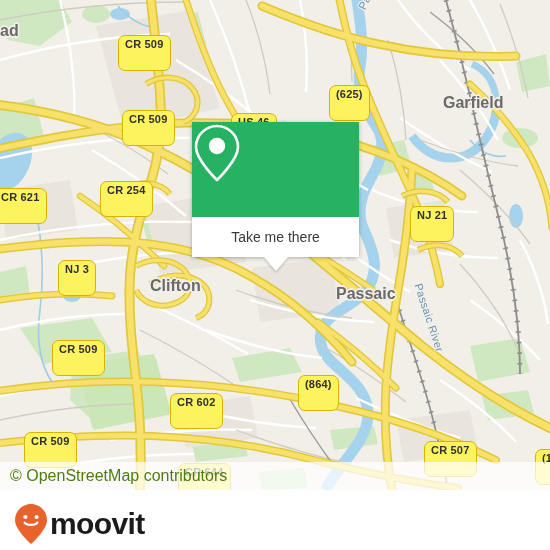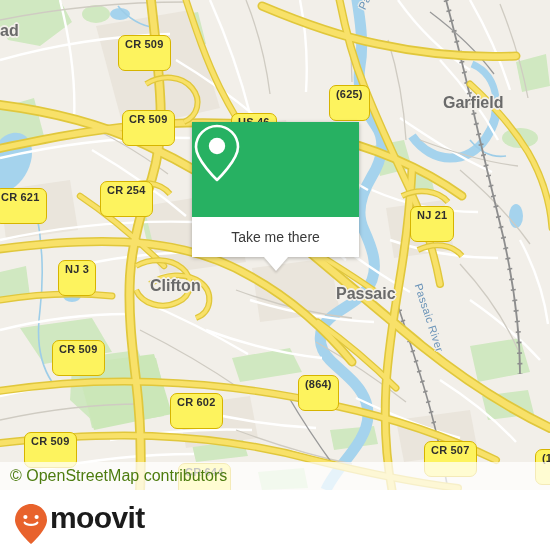--- a/index.html
+++ b/index.html
@@ -103,21 +103,21 @@
     box-sizing:border-box;
     padding:0 16px 0 14px;
   }
   .footer-addr{
     flex:1;
     color:#2b2b2b;
     font-size:15.5px;
     line-height:19px;
     padding-right:10px;
   }
-  .brand{display:flex;gap:2px;margin-top:7px;}
+  .brand{display:flex;align-items:center;gap:2px;margin-top:7px;}
   .brand-word{
     color:#1b1b1b;
     font-size:30px;
     font-weight:bold;
     letter-spacing:-.6px;
     line-height:1;
   }
 </style>
 </head>
 <body>

